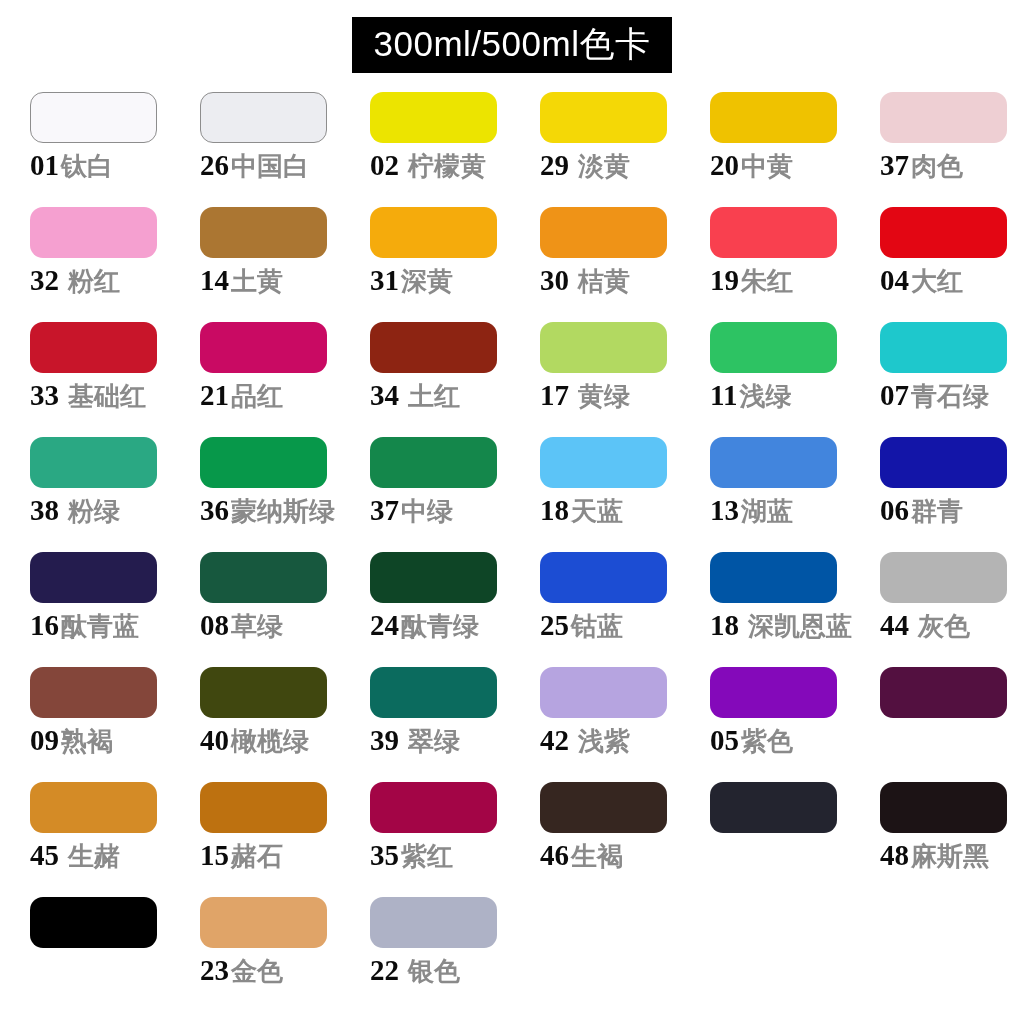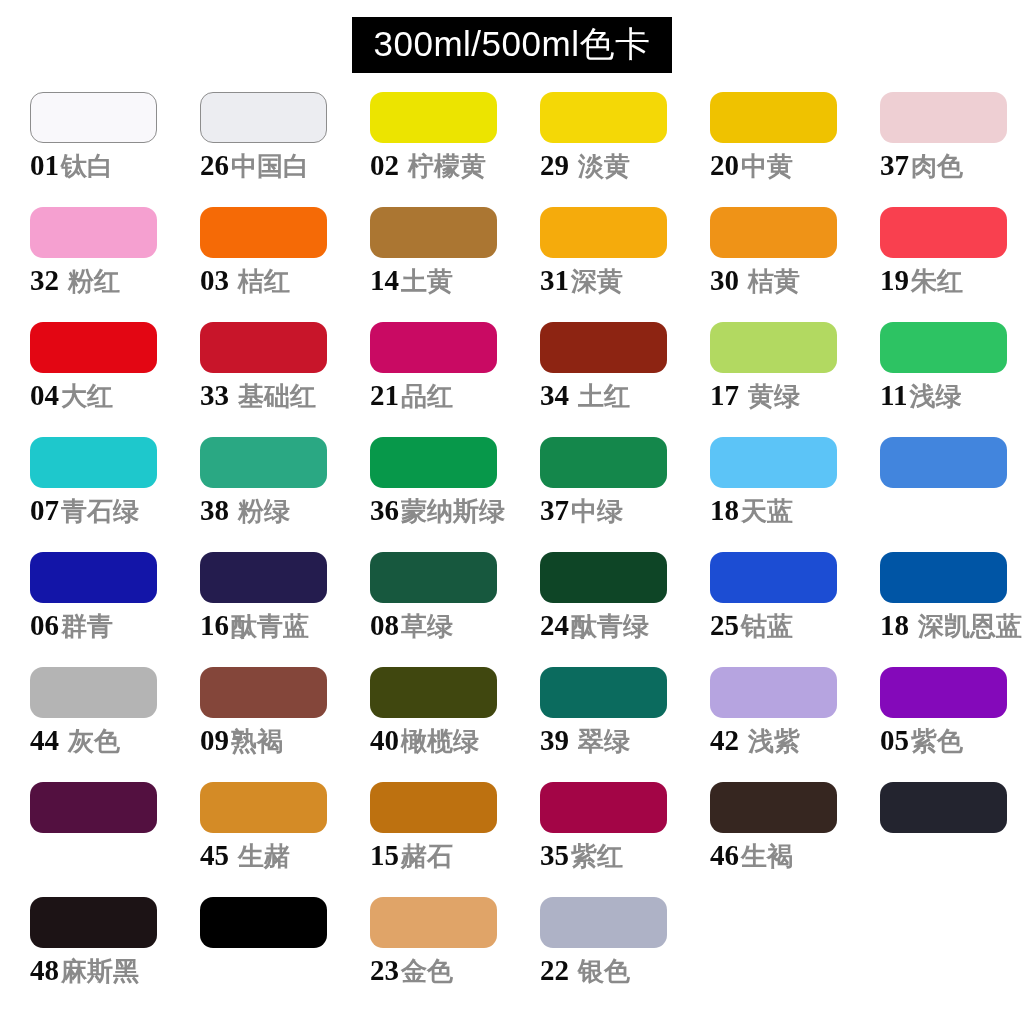--- a/index.html
+++ b/index.html
@@ -131,24 +131,20 @@
       </div>
       <div class="cell">
         <div class="swatch" style="background: rgb(238, 207, 211);"></div>
         <div class="label"><span class="code">37</span><span class="name">肉色</span></div>
       </div>
       <div class="cell">
         <div class="swatch" style="background: rgb(245, 160, 208);"></div>
         <div class="label"><span class="code">32</span><span class="gap"></span><span class="name">粉红</span></div>
       </div>
       <div class="cell">
-        <div class="swatch" style="background: rgb(245, 106, 6);"></div>
-        <div class="label"><span class="code">03</span><span class="gap"></span><span class="name">桔红</span></div>
-      </div>
-      <div class="cell">
         <div class="swatch" style="background: rgb(171, 118, 50);"></div>
         <div class="label"><span class="code">14</span><span class="name">土黄</span></div>
       </div>
       <div class="cell">
         <div class="swatch" style="background: rgb(245, 171, 12);"></div>
         <div class="label"><span class="code">31</span><span class="name">深黄</span></div>
       </div>
       <div class="cell">
         <div class="swatch" style="background: rgb(239, 147, 23);"></div>
         <div class="label"><span class="code">30</span><span class="gap"></span><span class="name">桔黄</span></div>
@@ -196,20 +192,21 @@
       <div class="cell">
         <div class="swatch" style="background: rgb(20, 135, 75);"></div>
         <div class="label"><span class="code">37</span><span class="name">中绿</span></div>
       </div>
       <div class="cell">
         <div class="swatch" style="background: rgb(92, 196, 247);"></div>
         <div class="label"><span class="code">18</span><span class="name">天蓝</span></div>
       </div>
       <div class="cell">
         <div class="swatch" style="background: rgb(66, 133, 221);"></div>
+        <div class="label"><span class="code">13</span><span class="name">湖蓝</span></div>
       </div>
       <div class="cell">
         <div class="swatch" style="background: rgb(19, 21, 168);"></div>
         <div class="label"><span class="code">06</span><span class="name">群青</span></div>
       </div>
       <div class="cell">
         <div class="swatch" style="background: rgb(36, 28, 78);"></div>
         <div class="label"><span class="code">16</span><span class="name">酞青蓝</span></div>
       </div>
       <div class="cell">

